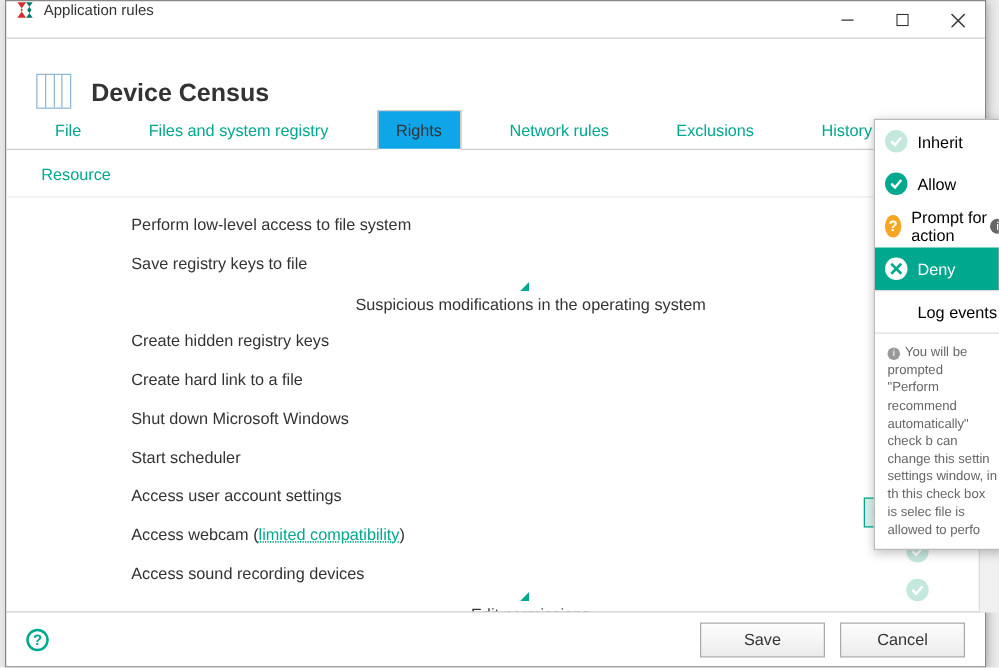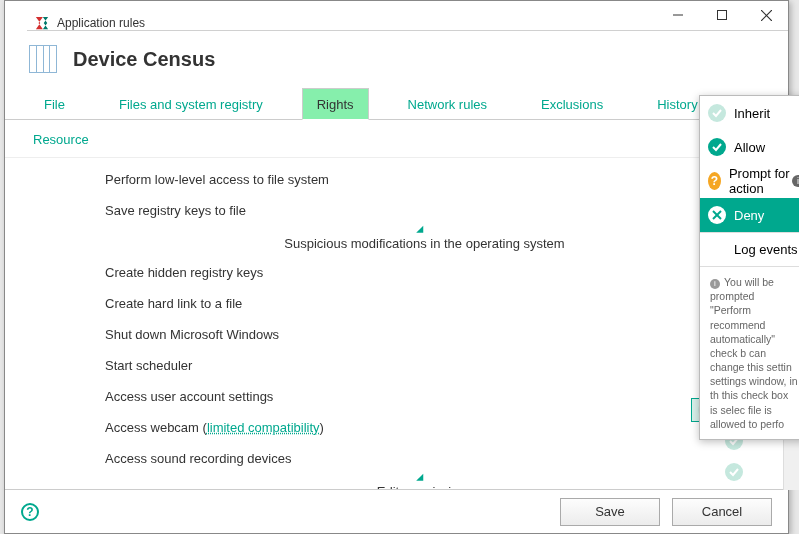--- a/index.html
+++ b/index.html
@@ -1,29 +1,29 @@
 <!DOCTYPE html>
 <html><head>
 <meta charset="utf-8">
 <style>
   * { box-sizing: border-box; margin: 0; padding: 0; font-family: "Segoe UI", Arial, sans-serif; }
   body { background: #e8e8e8; width: 799px; height: 534px; overflow: hidden; position: relative; }
   .window { position: absolute; left: 4px; top: 0; width: 785px; height: 534px; background: #fff; border: 1px solid #888; box-shadow: 2px 2px 6px rgba(0,0,0,0.25); display: flex; flex-direction: column; }
-  .titlebar { height: 30px; display: flex; align-items: flex-end; padding: 0 0 0 8px; border-bottom: 1px solid #d0d0d0; font-size: 12px; color: #333; margin-left: 22px; }
+  .titlebar { height: 30px; display: flex; align-items: flex-start; padding: 0 0 0 8px; border-bottom: 1px solid #d0d0d0; font-size: 12px; color: #333; }
   .titlebar .kicon { width: 14px; height: 14px; margin-right: 8px; }
   .titlebar .spacer { flex: 1; }
   .winbtn { width: 44px; height: 30px; display: flex; align-items: center; justify-content: center; color: #222; font-size: 11px; }
   .winbtn svg { display:block; }
-  .header { height: 56px; display: flex; align-items: center; padding: 0 24px; gap: 16px; }
+  .header { height: 56px; display: flex; align-items: flex-end; padding: 0 24px; gap: 16px; }
   .header .appicon { width: 28px; height: 28px; border: 1px solid #8fb7d6; display: flex; }
   .header .appicon .bar { flex:1; border-right:1px solid #8fb7d6;} .header .appicon .bar:last-child{border:none;}
   .header .title { font-size: 20px; font-weight: 600; color: #333; }
   .tabs { display: flex; border-bottom: 1px solid #ccc; padding: 0 24px; gap: 24px; }
   .tab { padding: 8px 14px 7px; font-size: 13px; color: #00a88e; cursor: pointer; border: 1px solid transparent; border-bottom: none; position: relative; top: 1px; }
-  .tab.active { color: #333; border-color: #ccc; background: #86efac; border-bottom: 1px solid #fff; }
+  .tab.active { color: #333; border-color: #ccc; background: #0ea5e9; border-bottom: 1px solid #fff; }
   .content { flex: 1; display: flex; position: relative; overflow: hidden; }
   .leftpane { flex: 1; overflow: hidden; padding: 10px 0 0 0; position: relative; }
   .colhead { color: #00a88e; font-size: 13px; padding: 2px 0 10px 28px; border-bottom: 1px solid #eee; }
   .tree { padding: 6px 0 0 0; font-size: 13px; color: #333; }
   .row { display: flex; align-items: center; height: 31px; padding-left: 28px; margin-left: 28px; }
   .row.child { padding-left: 72px; }
   .row .arrow { width: 0; height: 0; border-left: 5px solid #00a88e; border-top: 5px solid transparent; border-bottom: 5px solid transparent; transform: rotate(45deg); margin-right: 10px; margin-left: 4px;}
   .row .arrow.exp { border-left-color: #00a88e; }
   .row.group { padding-left: 28px; font-size: 13px; flex-direction: column; }
   .link { color: #00a88e; text-decoration: underline dotted; }

